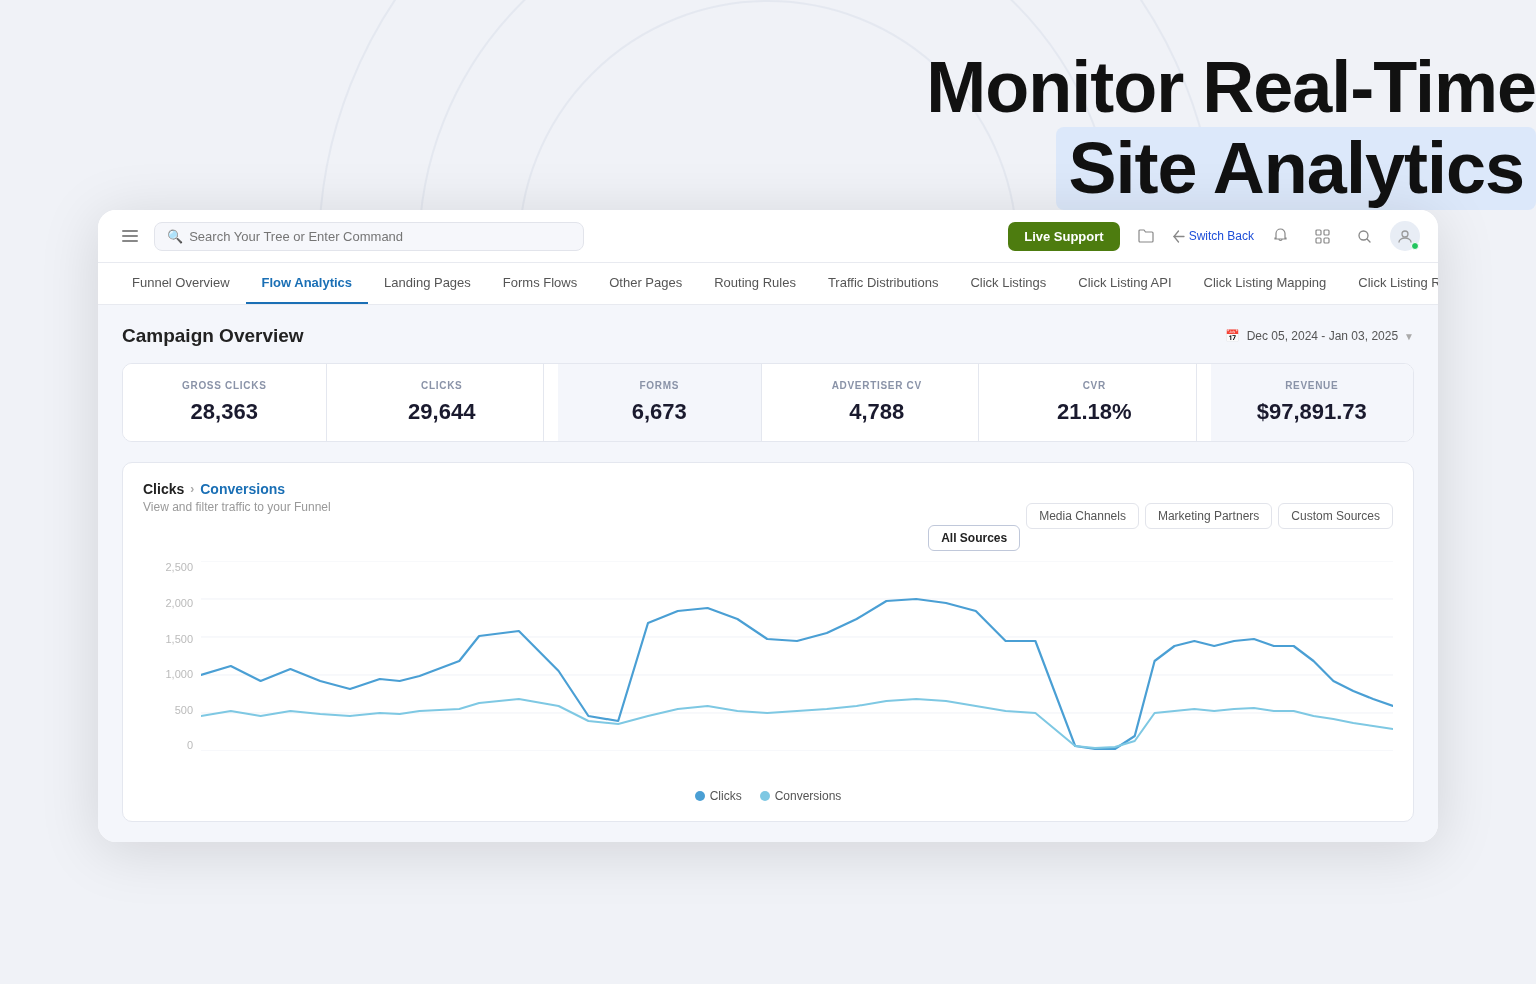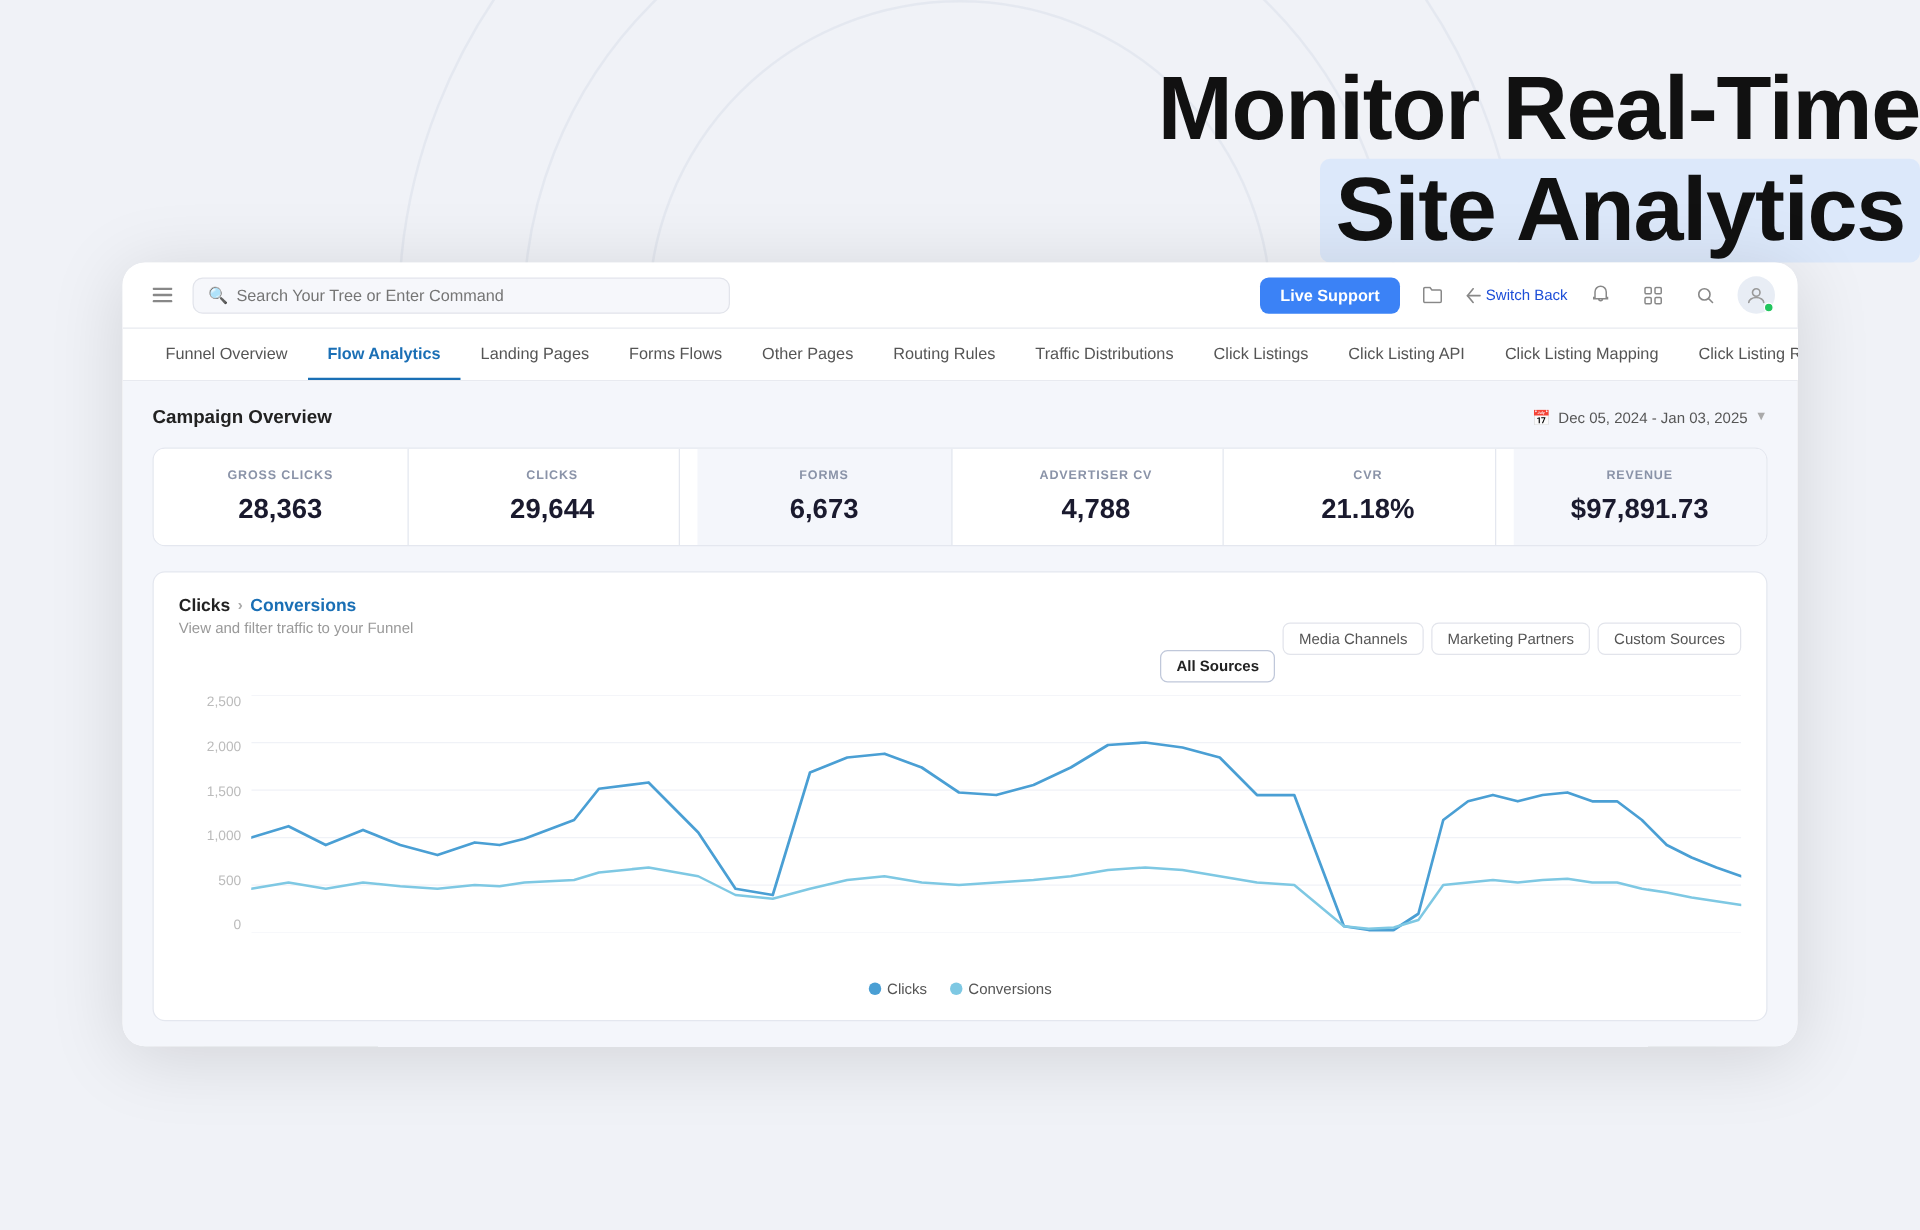--- a/index.html
+++ b/index.html
@@ -87,21 +87,21 @@
       border: none;
       background: transparent;
       outline: none;
       font-size: 13px;
       color: #aaa;
       width: 100%;
     }
     .search-icon { color: #bbb; font-size: 13px; }
     .top-bar-spacer { flex: 1; }
     .live-support-btn {
-      background: #3b82f6;
+      background: #4d7c0f;
       color: #fff;
       border: none;
       border-radius: 7px;
       padding: 7px 16px;
       font-size: 13px;
       font-weight: 600;
       cursor: pointer;
     }
     .top-bar-icon {
       width: 32px; height: 32px;
@@ -164,21 +164,21 @@
     }
 
     
     .campaign-header {
       display: flex;
       align-items: center;
       justify-content: space-between;
       margin-bottom: 16px;
     }
     .campaign-title {
-      font-size: 15px;
+      font-size: 19px;
       font-weight: 700;
       color: #222;
     }
     .date-range {
       display: flex; align-items: center; gap: 6px;
       font-size: 12px; color: #555;
       cursor: pointer;
     }
     .date-range-icon { font-size: 12px; color: #888; }
 

